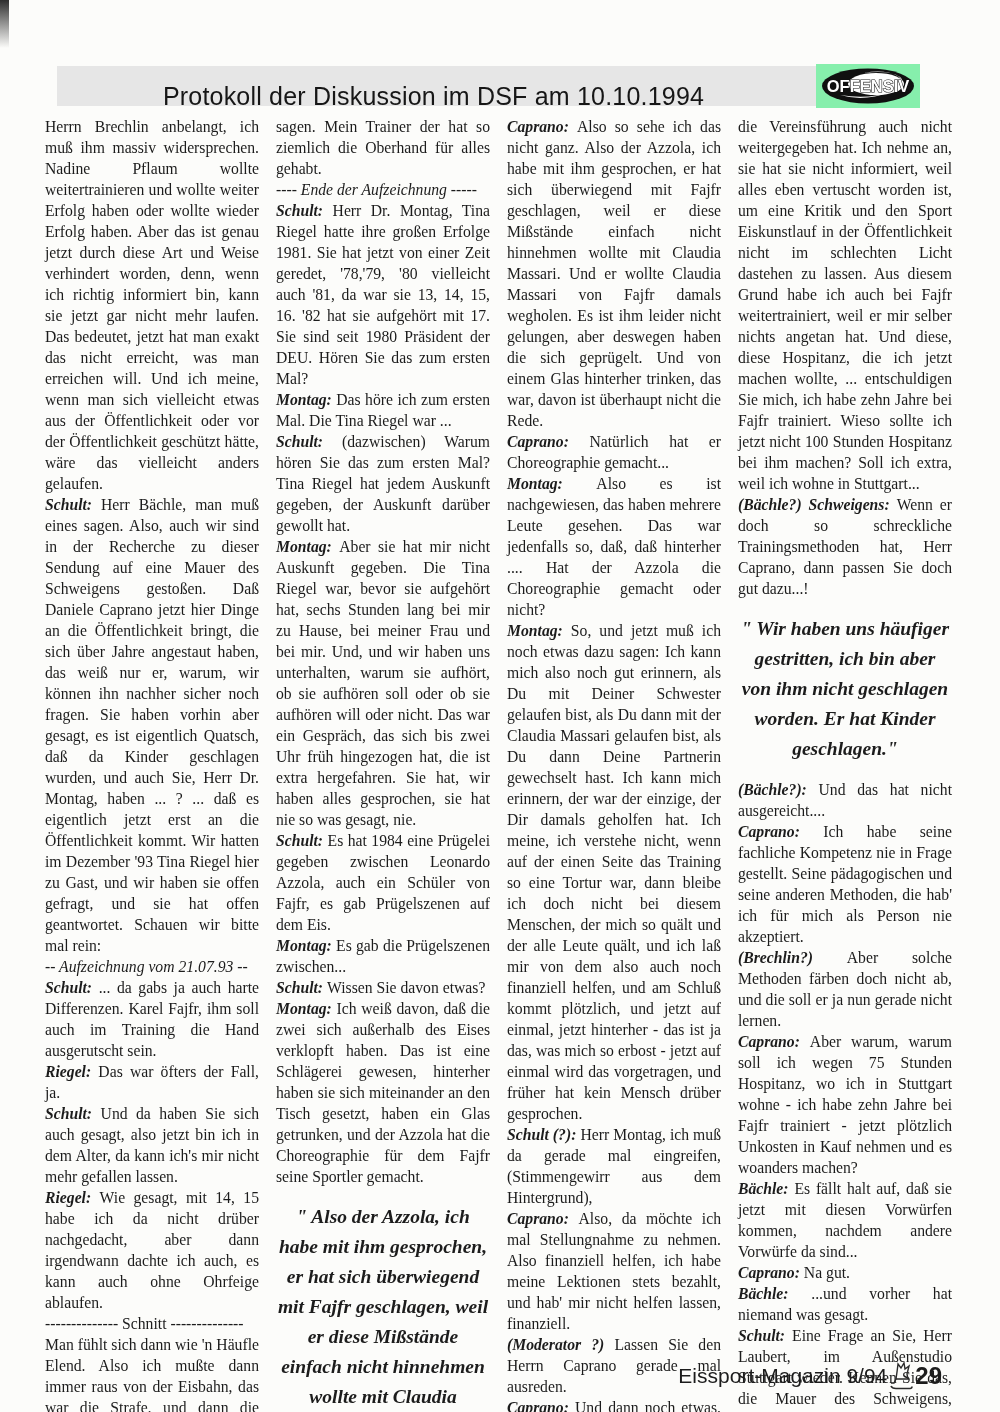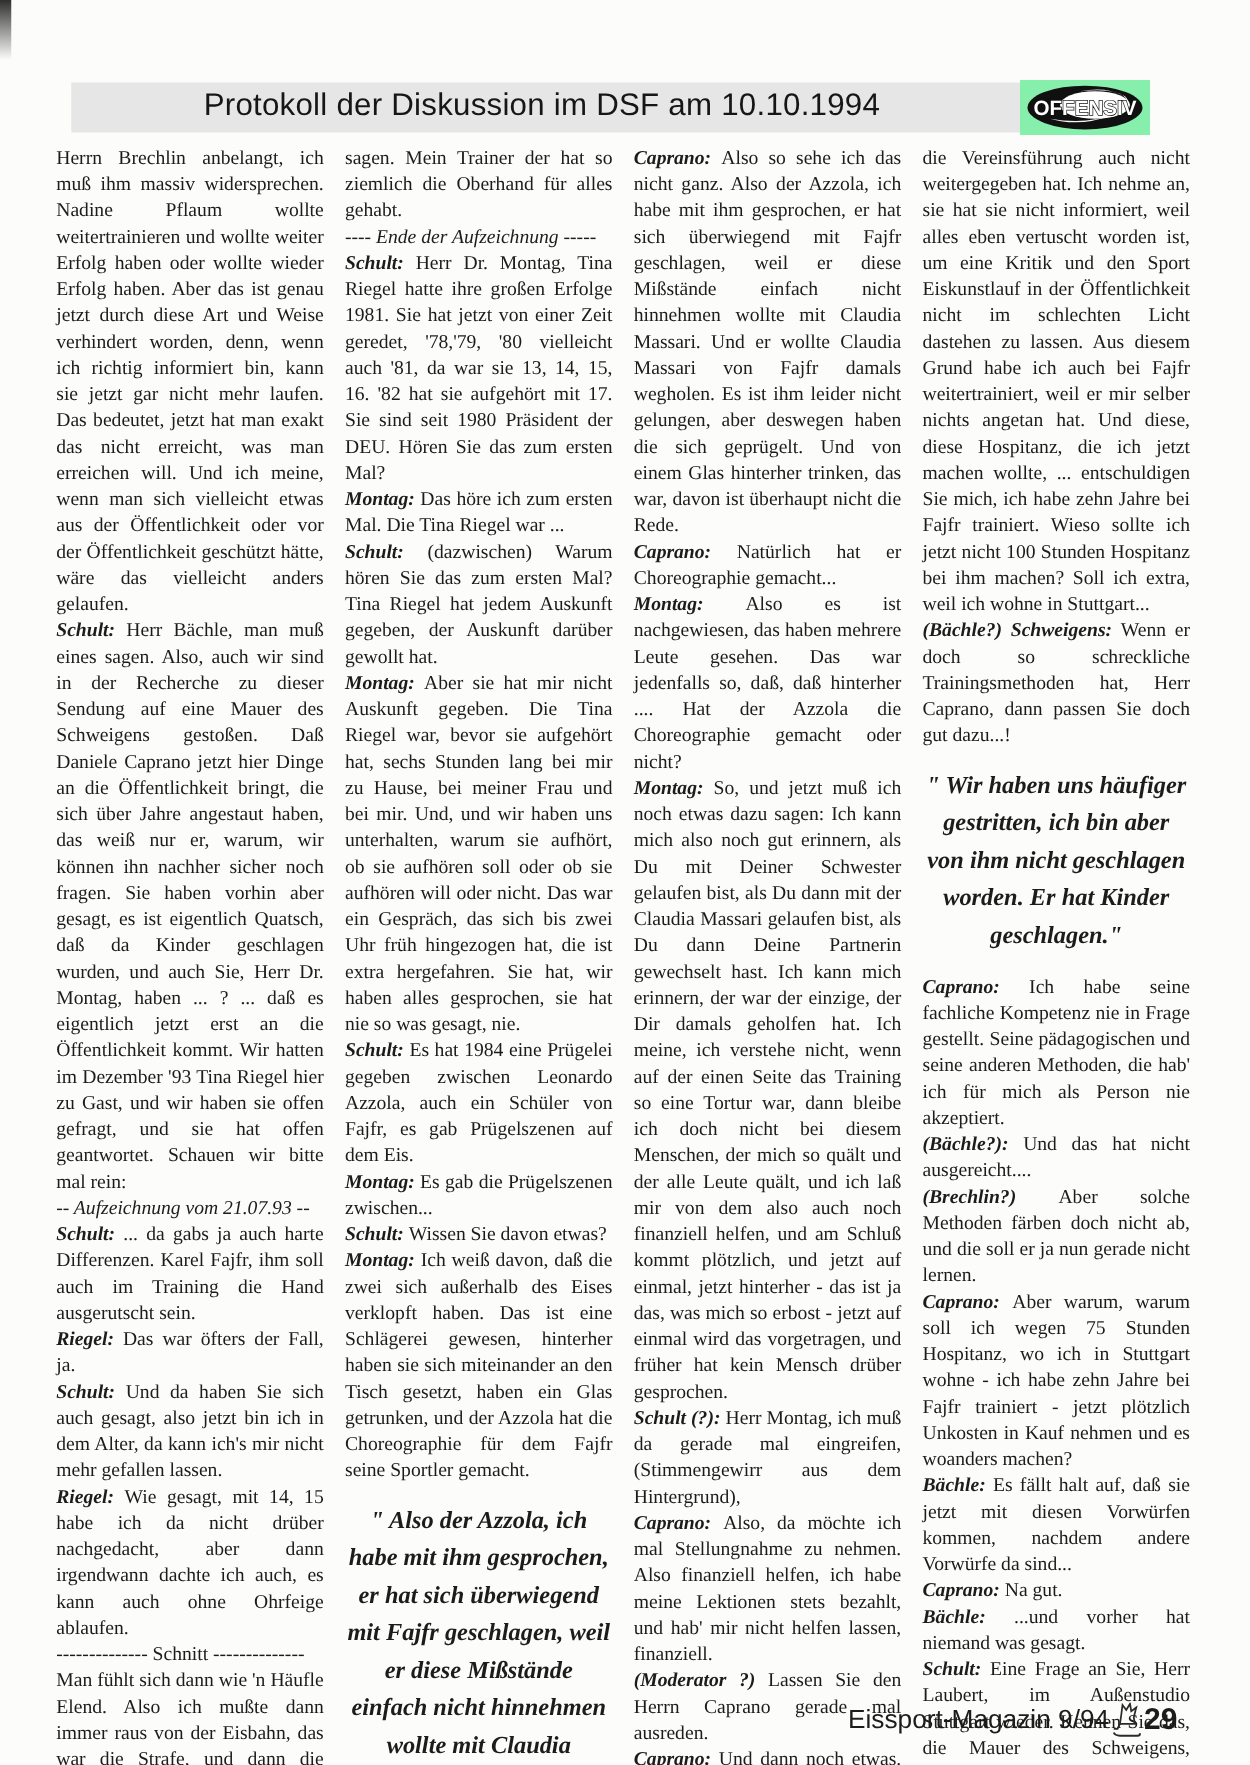--- a/index.html
+++ b/index.html
@@ -15,21 +15,21 @@
   }
   .scan-mark{
     position:absolute;left:0;top:0;width:9px;height:48px;
     background:linear-gradient(180deg,#2f2f2f,rgba(60,60,60,0));
   }
   .header-band{
     position:absolute;left:57px;top:66px;width:863px;height:40px;
     background:#e6e6e6;
   }
   .title{
-    position:absolute;left:0;right:110px;top:4px;margin:0;
+    position:absolute;left:0;right:110px;top:4px;margin:12px;
     text-align:center;
     font-family:"Liberation Sans", sans-serif;
     font-size:25px;font-weight:400;color:#161616;letter-spacing:.2px;
   }
   .logo-box{
     position:absolute;right:0;top:-2px;width:104px;height:44px;
     background:#86efac;display:flex;align-items:center;justify-content:center;
   }
   .logo-box svg{display:block;}
   .columns{
@@ -112,22 +112,22 @@
         <p class="para speech"><span class="speaker">Montag: </span>So, und jetzt muß ich noch etwas dazu sagen: Ich kann mich also noch gut erinnern, als Du mit Deiner Schwester gelaufen bist, als Du dann mit der Claudia Massari gelaufen bist, als Du dann Deine Partnerin gewechselt hast. Ich kann mich erinnern, der war der einzige, der Dir damals geholfen hat. Ich meine, ich verstehe nicht, wenn auf der einen Seite das Training so eine Tortur war, dann bleibe ich doch nicht bei diesem Menschen, der mich so quält und der alle Leute quält, und ich laß mir von dem also auch noch finanziell helfen, und am Schluß kommt plötzlich, und jetzt auf einmal, jetzt hinterher - das ist ja das, was mich so erbost - jetzt auf einmal wird das vorgetragen, und früher hat kein Mensch drüber gesprochen.</p>
         <p class="para speech"><span class="speaker">Schult (?): </span>Herr Montag, ich muß da gerade mal eingreifen, (Stimmengewirr aus dem Hintergrund),</p>
         <p class="para speech"><span class="speaker">Caprano: </span>Also, da möchte ich mal Stellungnahme zu nehmen. Also finanziell helfen, ich habe meine Lektionen stets bezahlt, und hab' mir nicht helfen lassen, finanziell.</p>
         <p class="para speech"><span class="speaker">(Moderator ?) </span>Lassen Sie den Herrn Caprano gerade mal ausreden.</p>
         <p class="para speech"><span class="speaker">Caprano: </span>Und dann noch etwas. Ich habe immer gesagt, ich bin von Fajfr nicht angefaßt worden. Wir haben uns häufiger gestritten, ich bin aber von ihm nicht geschlagen worden. Er hat Kinder geschlagen. Ich habe leider auch weggeschaut, weil einfach diese Eltern es geduldet haben und es</p>
       </section>
     <section class="col">
         <p class="para plain">die Vereinsführung auch nicht weitergegeben hat. Ich nehme an, sie hat sie nicht informiert, weil alles eben vertuscht worden ist, um eine Kritik und den Sport Eiskunstlauf in der Öffentlichkeit nicht im schlechten Licht dastehen zu lassen. Aus diesem Grund habe ich auch bei Fajfr weitertrainiert, weil er mir selber nichts angetan hat. Und diese, diese Hospitanz, die ich jetzt machen wollte, ... entschuldigen Sie mich, ich habe zehn Jahre bei Fajfr trainiert. Wieso sollte ich jetzt nicht 100 Stunden Hospitanz bei ihm machen? Soll ich extra, weil ich wohne in Stuttgart...</p>
         <p class="para speech"><span class="speaker">(Bächle?) Schweigens: </span>Wenn er doch so schreckliche Trainingsmethoden hat, Herr Caprano, dann passen Sie doch gut dazu...!</p>
         <p class="para quote">" Wir haben uns häufiger gestritten, ich bin aber von ihm nicht geschlagen worden. Er hat Kinder geschlagen."</p>
+        <p class="para speech"><span class="speaker">(Bächle?): </span>Und das hat nicht ausgereicht....</p>
         <p class="para speech"><span class="speaker">Caprano: </span>Ich habe seine fachliche Kompetenz nie in Frage gestellt. Seine pädagogischen und seine anderen Methoden, die hab' ich für mich als Person nie akzeptiert.</p>
-        <p class="para speech"><span class="speaker">(Bächle?): </span>Und das hat nicht ausgereicht....</p>
         <p class="para speech"><span class="speaker">(Brechlin?) </span>Aber solche Methoden färben doch nicht ab, und die soll er ja nun gerade nicht lernen.</p>
         <p class="para speech"><span class="speaker">Caprano: </span>Aber warum, warum soll ich wegen 75 Stunden Hospitanz, wo ich in Stuttgart wohne - ich habe zehn Jahre bei Fajfr trainiert - jetzt plötzlich Unkosten in Kauf nehmen und es woanders machen?</p>
         <p class="para speech"><span class="speaker">Bächle: </span>Es fällt halt auf, daß sie jetzt mit diesen Vorwürfen kommen, nachdem andere Vorwürfe da sind...</p>
         <p class="para speech"><span class="speaker">Caprano: </span>Na gut.</p>
         <p class="para speech"><span class="speaker">Bächle: </span>...und vorher hat niemand was gesagt.</p>
         <p class="para speech"><span class="speaker">Schult: </span>Eine Frage an Sie, Herr Laubert, im Außenstudio Stuttgart wieder. Kennen Sie das, die Mauer des Schweigens, gerade in solchen Fällen?</p>
       </section>
   </main>
 
   <footer class="footer">

